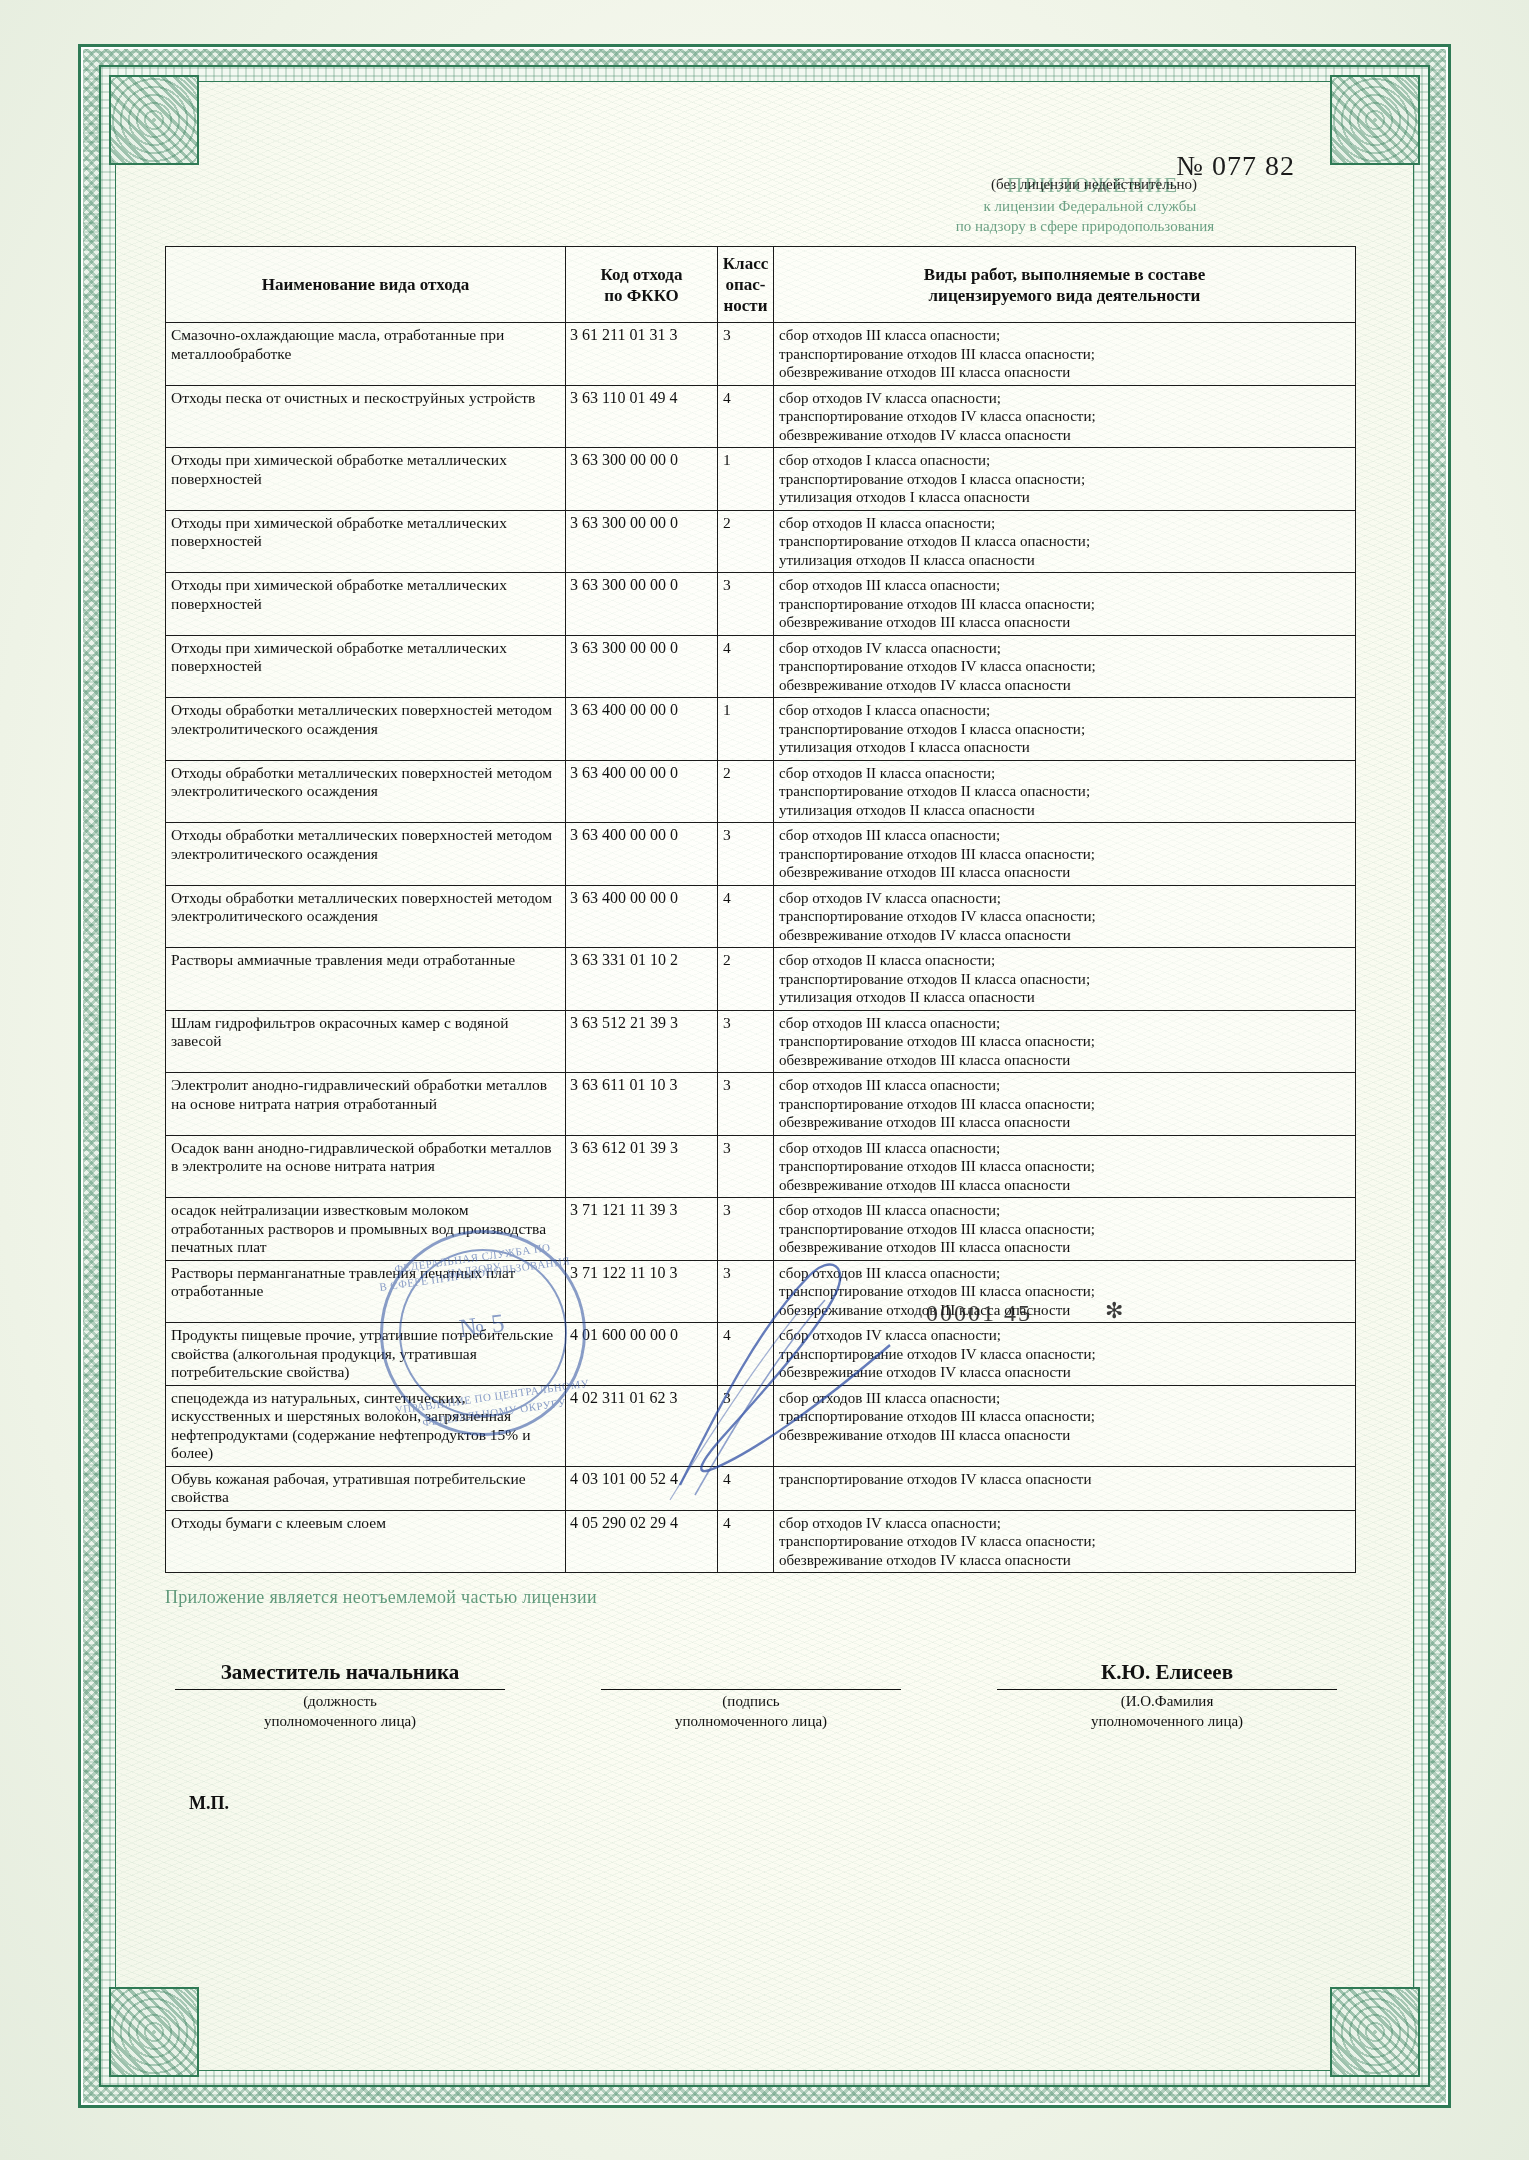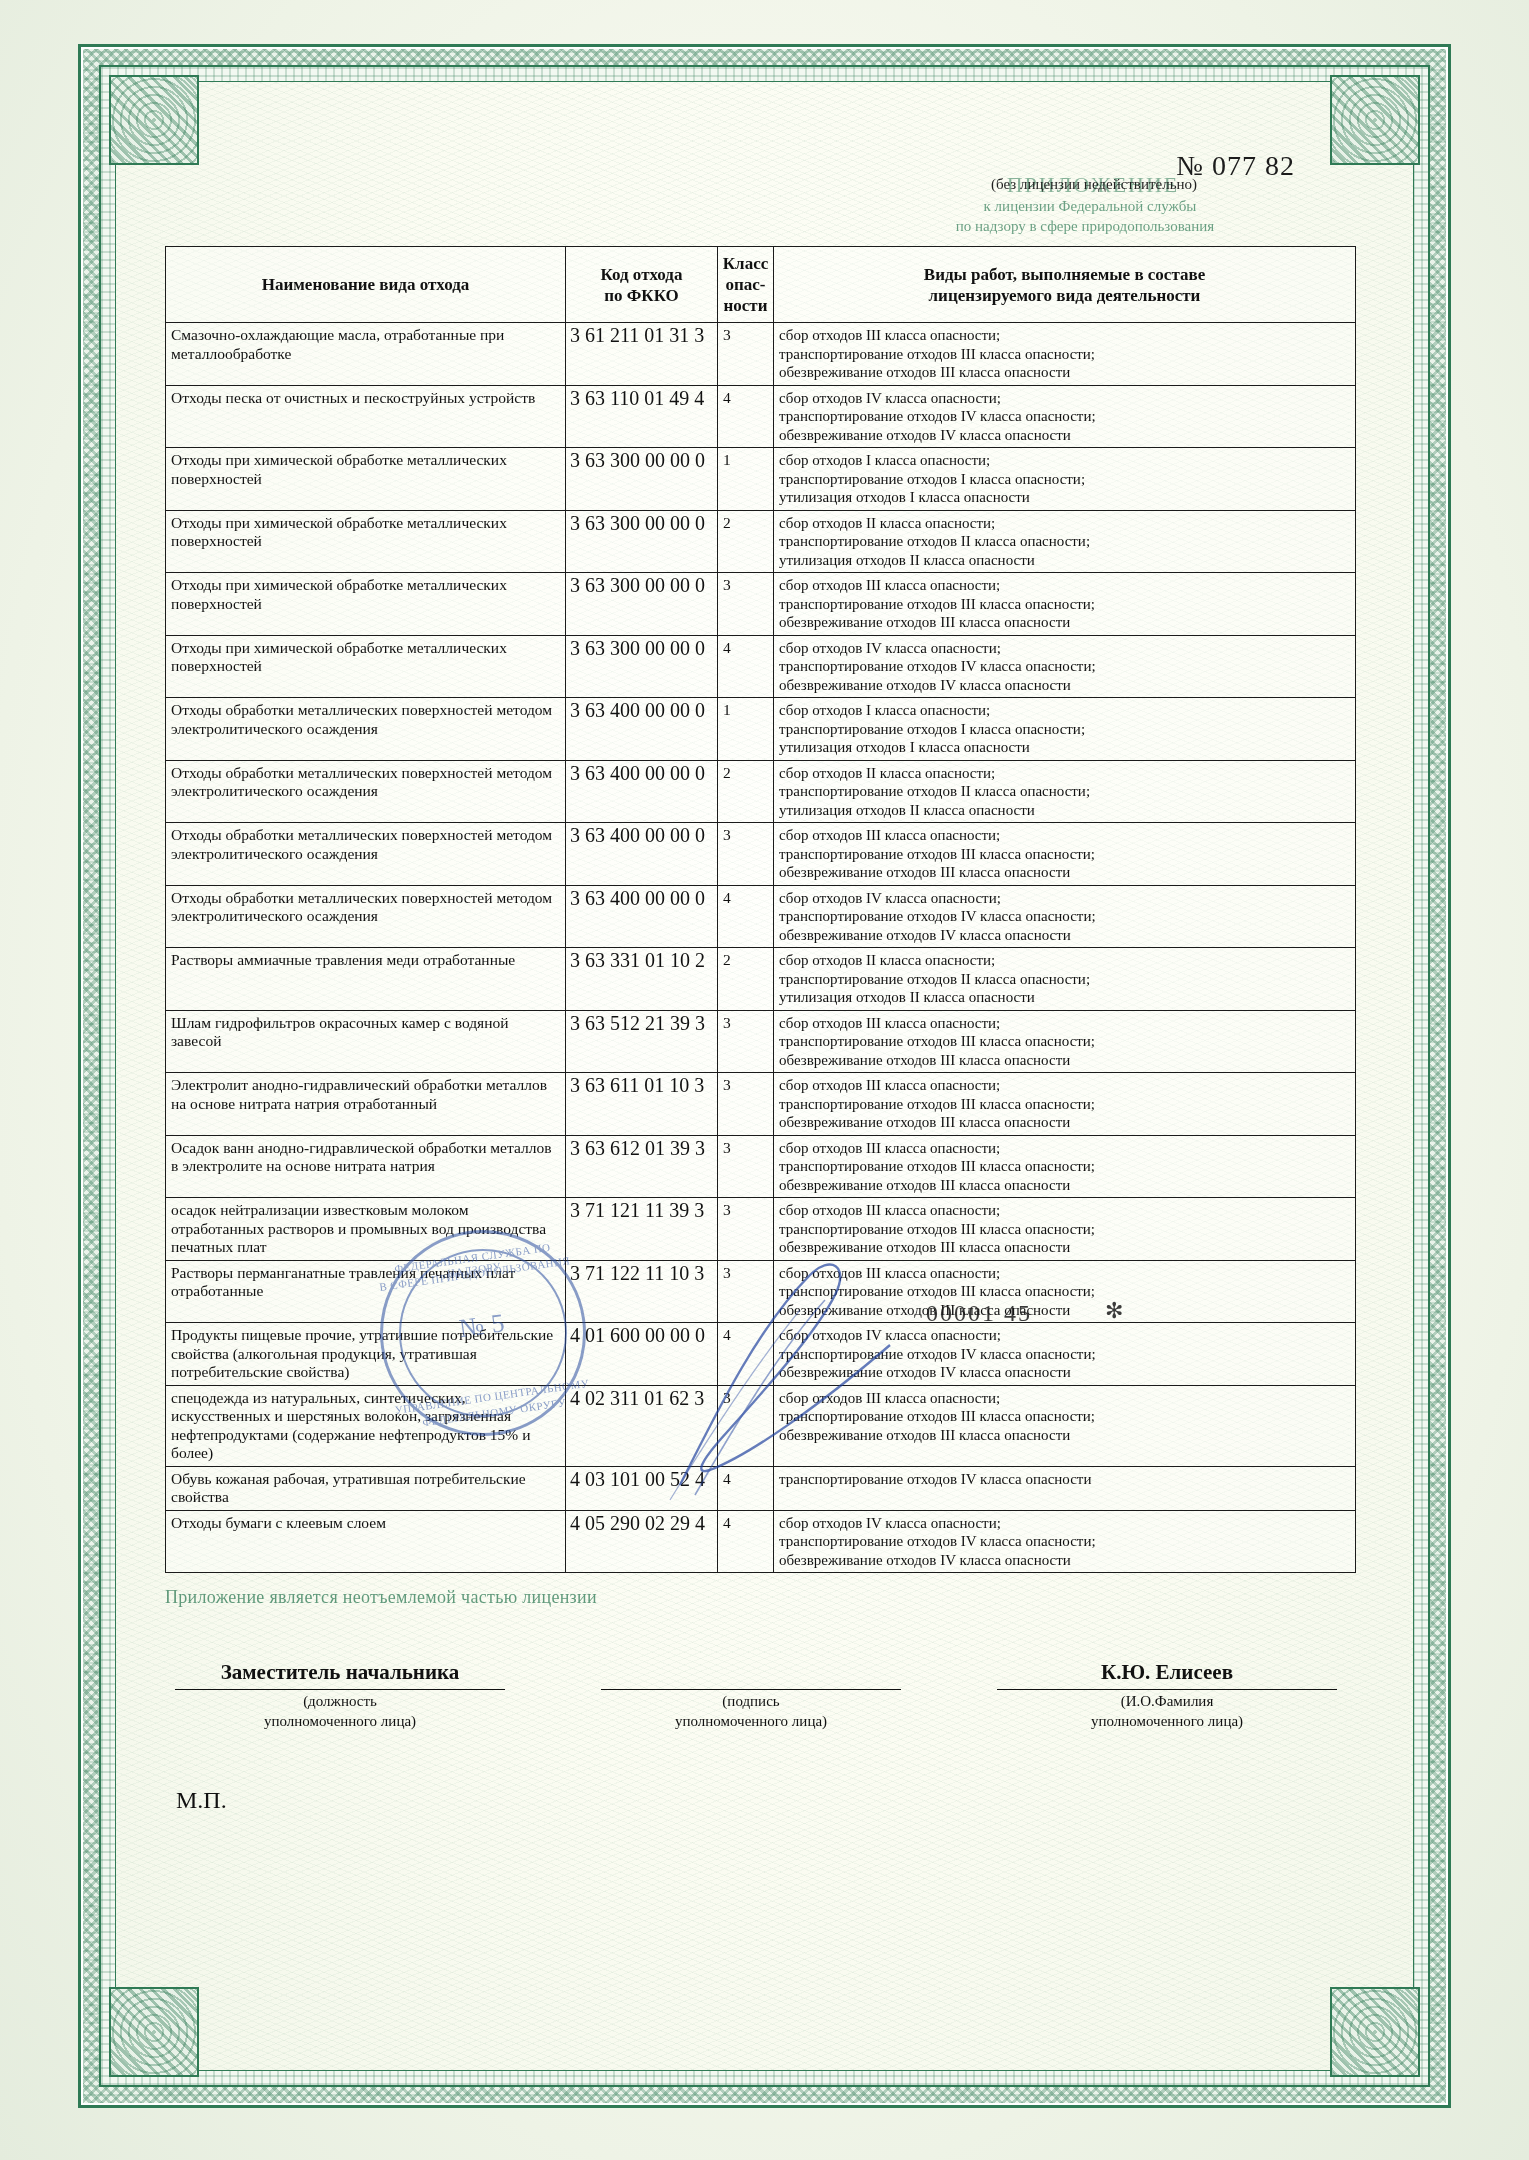--- a/index.html
+++ b/index.html
@@ -106,42 +106,42 @@
     color:#111;
   }
   thead th{
     text-align:center;font-weight:bold;font-size:17px;line-height:21px;
     vertical-align:middle;padding:6px 4px;
   }
   col.c1{width:400px}
   col.c2{width:152px}
   col.c3{width:56px}
   col.c4{width:582px}
-  td.code{font-size:20px;white-space:nowrap;padding-left:4px}
+  td.code{font-size:16px;white-space:nowrap;padding-left:4px}
   td.cls{text-align:left;padding-left:5px}
   td.works{font-size:15px;line-height:18.5px}
   td.works div{white-space:nowrap;overflow:hidden;text-overflow:clip}
   .footnote{
     color:#2f7a55;opacity:.75;font-size:18px;
     margin-top:14px;letter-spacing:.3px;
   }
   
   .sig{
     position:relative;margin-top:52px;height:120px;
   }
   .sig-row{display:flex;justify-content:space-between;align-items:flex-start;}
   .sig-col{text-align:center;position:relative;}
   .sig-col.left{width:330px;margin-left:10px;}
   .sig-col.mid{width:300px;}
   .sig-col.right{width:340px;margin-right:18px;}
   .sig-main{font-size:21px;font-weight:bold;color:#111;padding-bottom:2px;}
   .sig-line{border-top:1.3px solid #111;margin-top:2px;}
   .sig-cap{font-size:15px;color:#111;line-height:18px;padding-top:2px;}
   .mp{
-    position:absolute;left:11px;bottom:-34px;font-size:24px;font-weight:normal;color:#111;
+    position:absolute;left:24px;bottom:-34px;font-size:18px;font-weight:bold;color:#111;
   }
   
   .stamp{
     position:absolute;left:380px;top:1230px;width:200px;height:200px;
     border-radius:50%;
     border:3px solid #2c4fa0;opacity:.55;
     color:#2c4fa0;
     transform:rotate(-8deg);
     pointer-events:none;
   }

